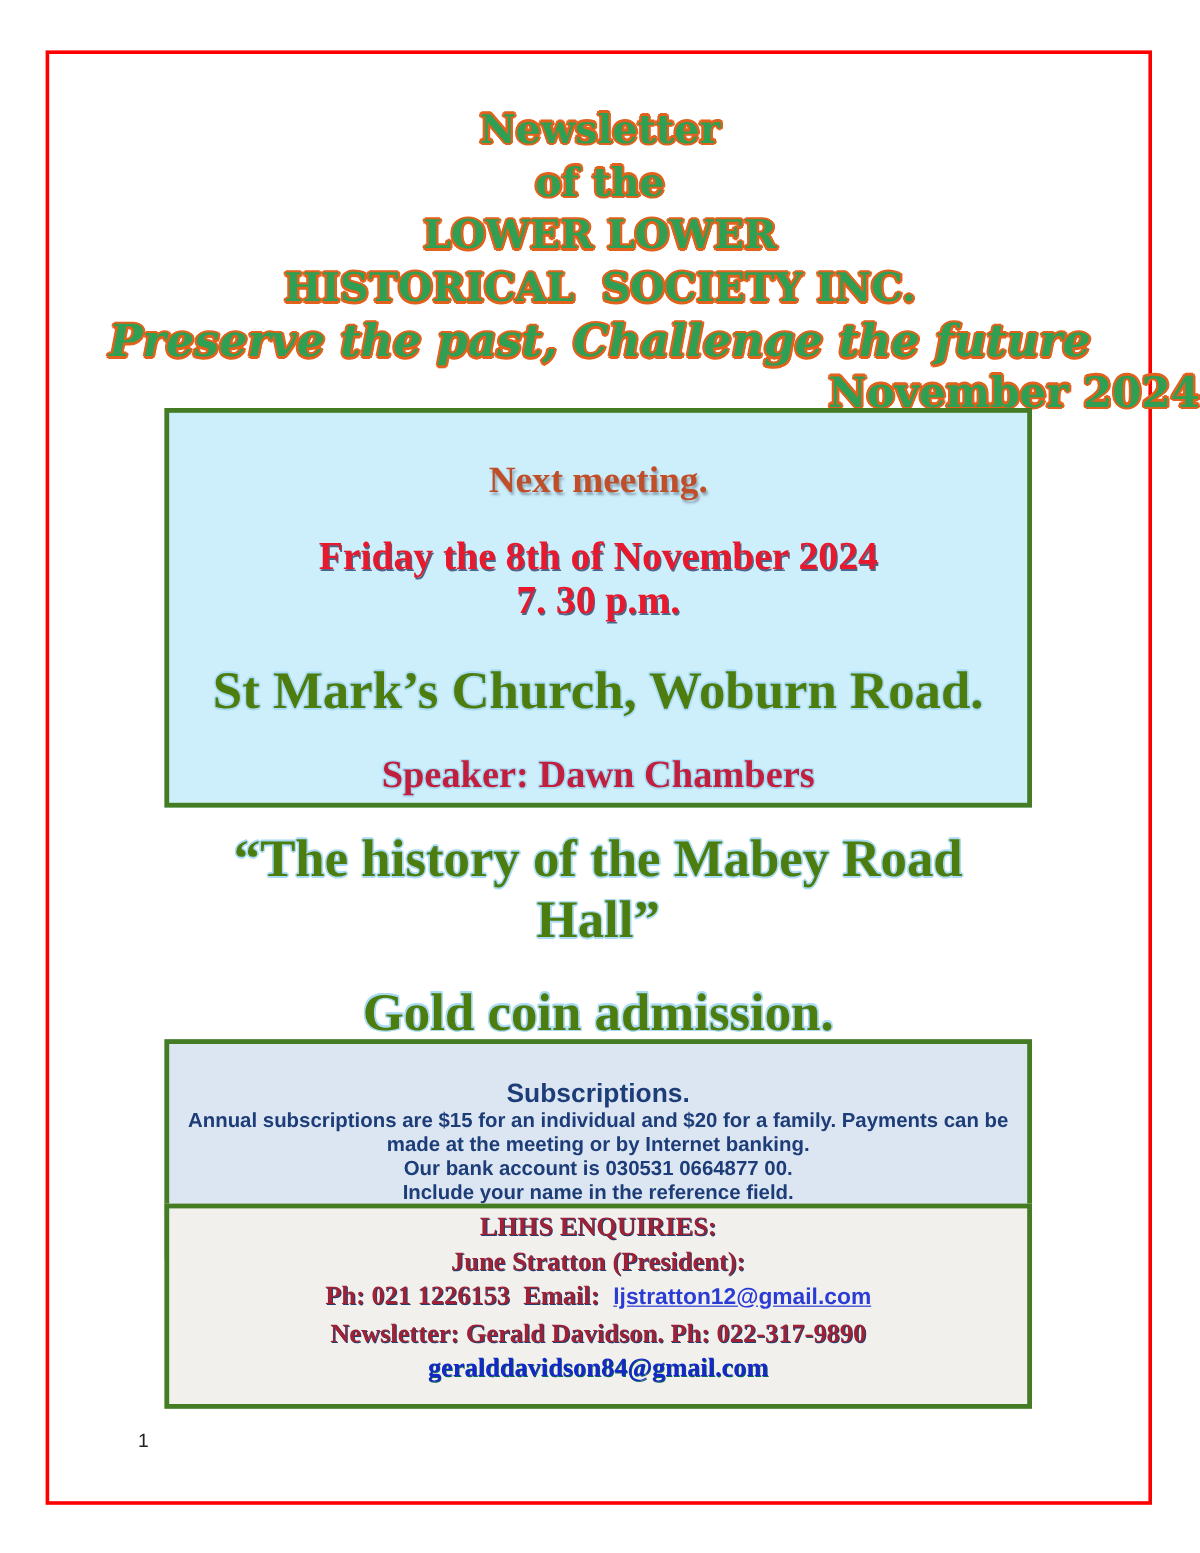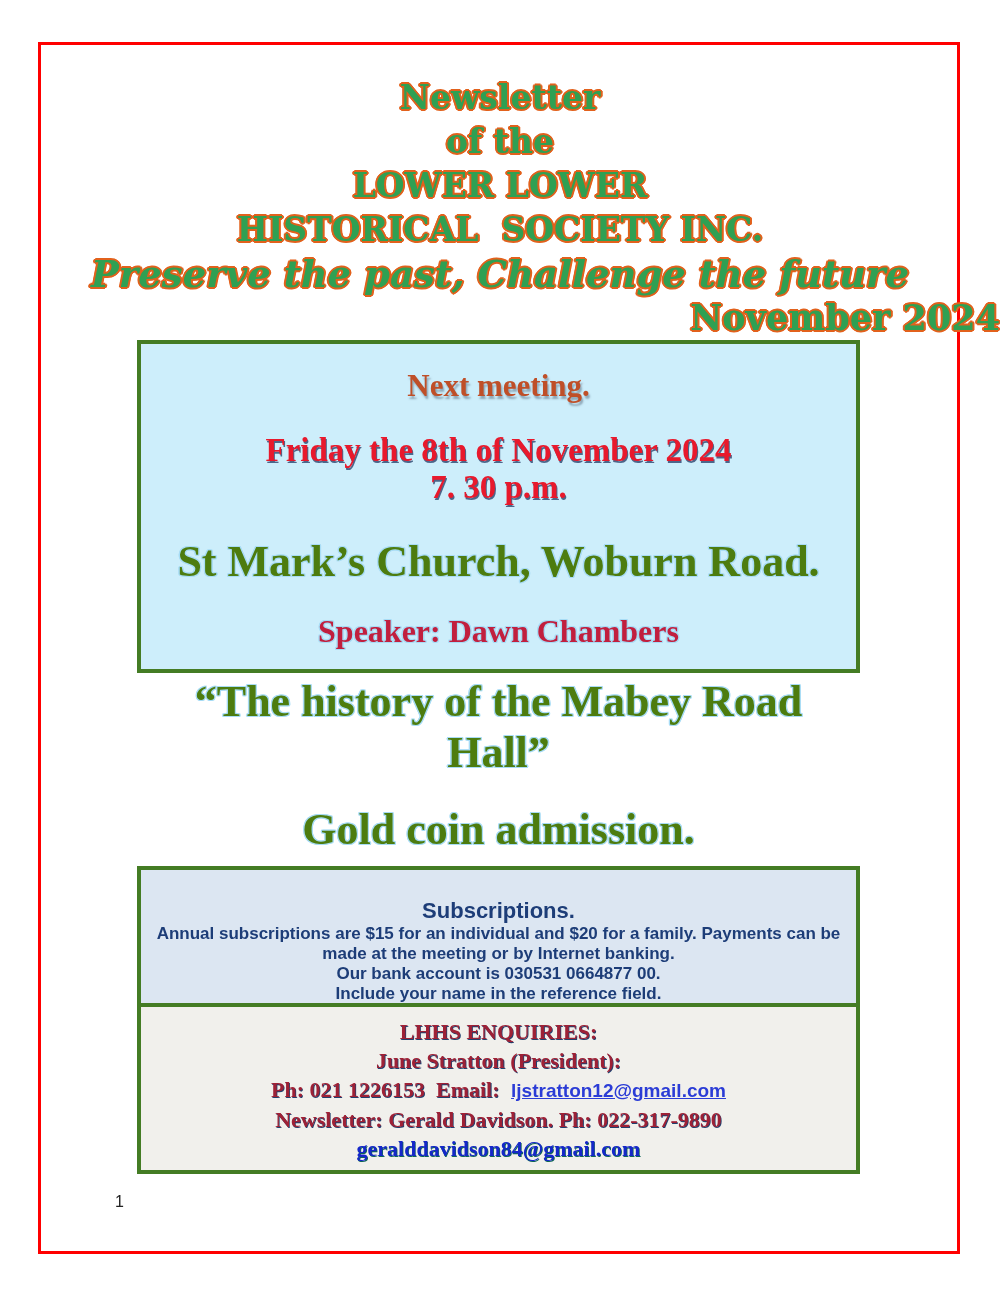--- a/index.html
+++ b/index.html
@@ -7,41 +7,41 @@
   body {
     width:1000px; height:1294px; position:relative; overflow:hidden;
     font-family:"Liberation Serif", serif;
   }
   .page-border {
     position:absolute; left:38px; top:42px; width:922px; height:1212px;
     border:3px solid #ff0000; background:#ffffff;
   }
   
   .masthead {
-    position:absolute; top:76px; left:0; width:100%;
+    position:absolute; top:86px; left:0; width:100%;
     text-align:center; font-family:"DejaVu Serif", serif; font-weight:bold;
   }
   .m-line, .m-tagline, .m-issue {
     color:#2fa053; white-space:pre-wrap; line-height:44px;
     text-shadow:
       -2px 0 0 #e2611c, 2px 0 0 #e2611c, 0 -2px 0 #e2611c, 0 2px 0 #e2611c,
       -1.4px -1.4px 0 #e2611c, 1.4px -1.4px 0 #e2611c,
       -1.4px 1.4px 0 #e2611c, 1.4px 1.4px 0 #e2611c;
   }
   .m-line { font-size:33px; }
   .m-tagline { font-size:37px; font-style:italic; }
   .m-issue { font-size:35px;text-align:right; }
   
   .gbox {
     position:absolute; left:137px; width:723px;
     border:4px solid #447c24; text-align:center;
   }
-  .meeting-box { top:340px; height:333px; background:#cdeefb; padding-top:24px; }
+  .meeting-box { top:340px; height:333px; background:#cdeefb; padding-top:38px; }
   .subs-box    { top:818px; height:183px; background:#dce6f2; padding-top:28px; }
-  .enq-box     { top:1003px; height:171px; background:#f1f0ec; padding-top:10px; }
+  .enq-box     { top:1003px; height:171px; background:#f1f0ec; }
   
   .mt-heading {
     font-family:"Liberation Serif", serif; font-weight:bold; font-size:31px;
     color:#bf4f28; margin-bottom:28px;
     text-shadow:1.5px 2.5px 2px rgba(90,110,130,.55);
   }
   .mt-red {
     font-family:"Liberation Serif", serif; font-weight:bold; font-size:33px;
     color:#e8192c; 
     text-shadow:1px 1.5px 0 rgba(32,56,100,.75);

